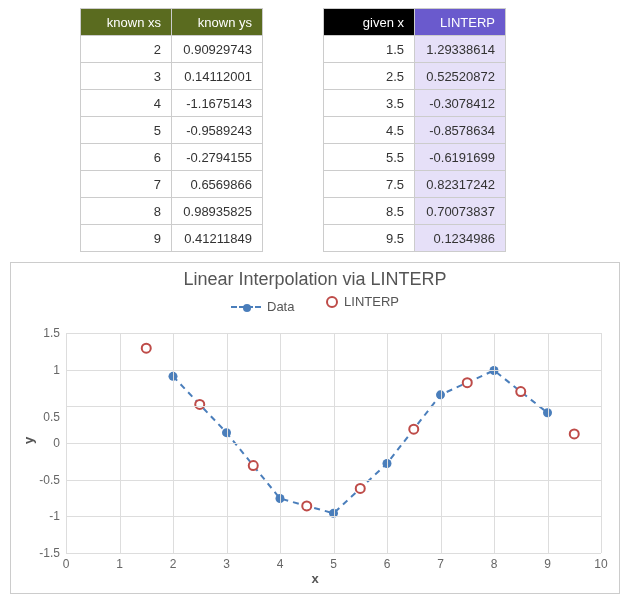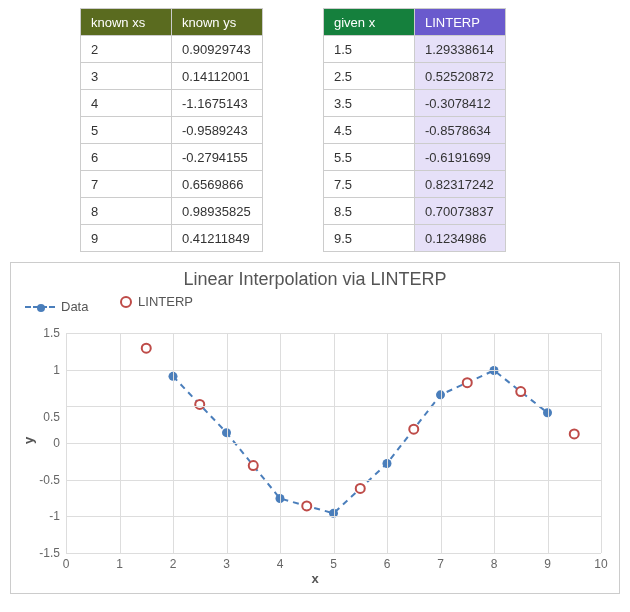--- a/index.html
+++ b/index.html
@@ -18,21 +18,21 @@
     margin-bottom: 10px;
     padding-left: 70px;
   }
   table {
     border-collapse: collapse;
     font-size: 13px;
   }
   th, td {
     border: 1px solid #ccc;
     padding: 3px 10px;
-    text-align: left;
+    text-align: right;
     min-width: 70px;
     height: 20px;
   }
   th {
     font-weight: normal;
     color: #fff;
   }
   .olive th { background: #5a6b1f; }
   .purple-header { background: #6a5acd; color: #fff; }
   .purple-col { background: #e6e0f8; }
@@ -44,20 +44,21 @@
     position: relative;
     background: #fff;
   }
   .chart-title {
     text-align: center;
     font-size: 18px;
     color: #555;
     padding-top: 6px;
   }
   .legend {
+    text-align: center;
     margin-top: 4px;
     font-size: 13px;
     color: #555;
   }
   .legend-item { display: inline-flex; align-items: center; margin: 0 14px; }
   .legend-line {
     display: inline-block; width: 30px; border-top: 2px dashed #4a7ebb;
     position: relative; margin-right: 6px;
   }
   .legend-dot-blue {
@@ -130,21 +131,21 @@
         <tr>
           <td>9</td>
           <td>0.41211849</td>
         </tr>
       </tbody>
   </table>
 
   <table>
     <thead>
         <tr>
-      <th class="olive" style="background:#15803d">given x</th>
+      <th class="olive" style="background:#000000">given x</th>
       <th class="purple-header">LINTERP</th>
     </tr>
       </thead>
     <tbody id="given-body">
         <tr>
           <td>1.5</td>
           <td class="purple-col">1.29338614</td>
         </tr>
         <tr>
           <td>2.5</td>

